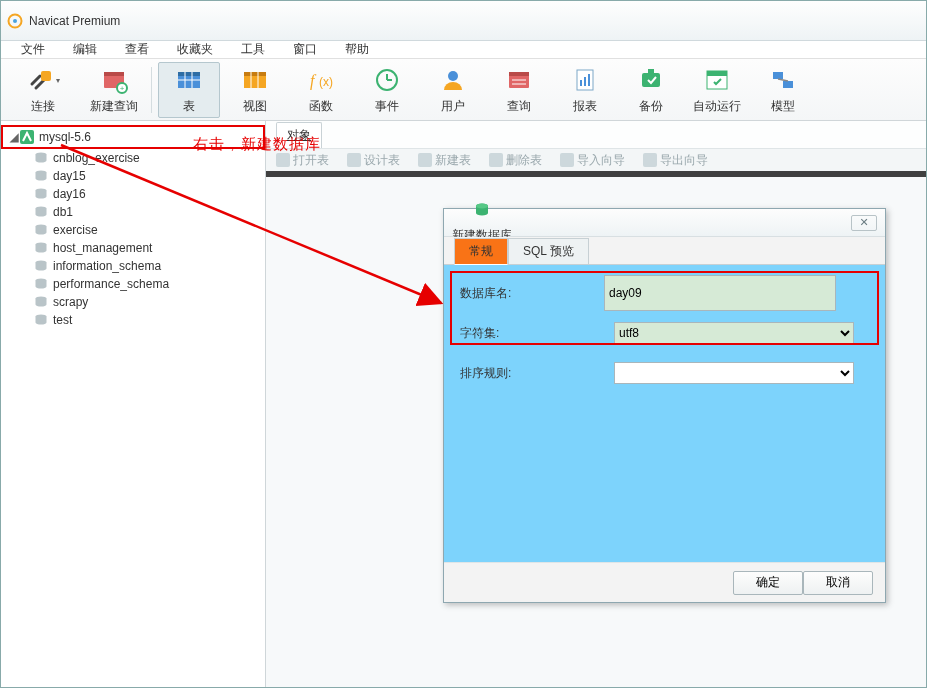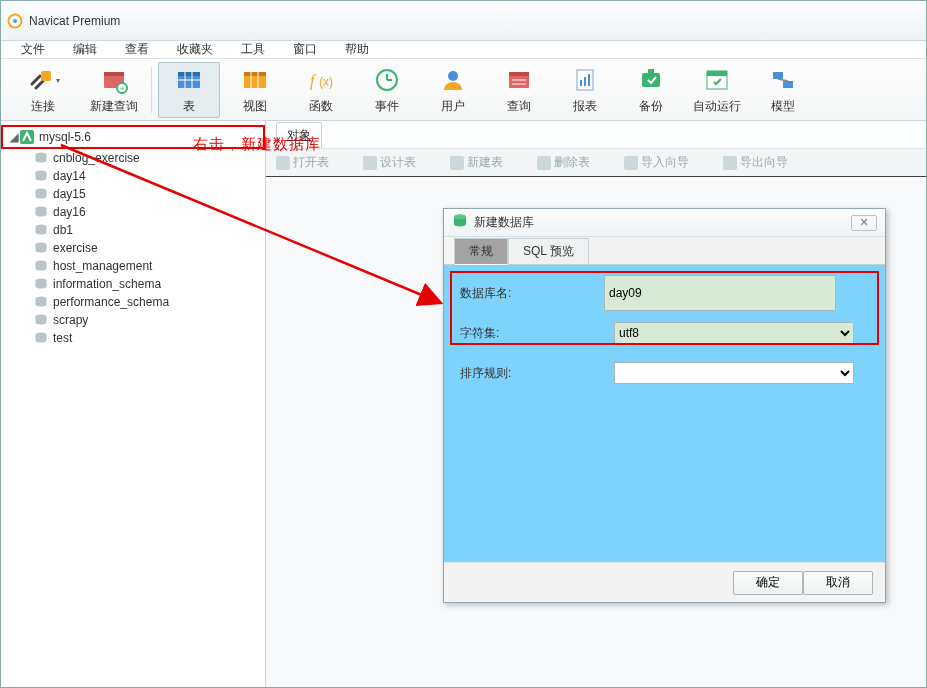--- a/index.html
+++ b/index.html
@@ -147,26 +147,26 @@
     border: 1px solid #c9d2d6;
     border-bottom: none;
     background: #fff;
     border-radius: 2px 2px 0 0;
     font-size: 12px;
     text-decoration: underline;
   }
   .op-bar {
     height: 28px;
     background: #f3f6f7;
-    border-bottom: 1px solid #404040;
+    border-bottom: 6px solid #404040;
     display: flex;
     align-items: center;
     padding-left: 10px;
     color: #9aa8ad;
-    gap: 34px;
+    gap: 18px;
   }
   .op-bar span {
     display: flex;
     align-items: center;
     gap: 3px;
   }
   .op-icon {
     width: 14px;
     height: 14px;
     display: inline-block;
@@ -207,20 +207,21 @@
     border-bottom: 1px solid #d8dfe2;
     display: flex;
     align-items: center;
     padding: 0 8px;
     justify-content: space-between;
   }
   .dialog-title .left {
     display: flex;
     align-items: center;
     gap: 6px;
+    flex-direction: column;
   }
   .dialog-title .close {
     width: 26px;
     height: 16px;
     border: 1px solid #b8c3c7;
     border-radius: 2px;
     display: flex;
     align-items: center;
     justify-content: center;
     color: #6a7c82;
@@ -238,21 +239,21 @@
   .dialog-tab {
     padding: 4px 14px;
     border: 1px solid #c7d0d4;
     background: #eef2f3;
     font-size: 12px;
     cursor: default;
     position: relative;
     top: 1px;
   }
   .dialog-tab.active {
-    background: #a3a3a3;
+    background: #f97316;
     border-bottom: 1px solid #fff;
   }
   .dialog-body {
     flex: 1;
     background: #7dd3fc;
     padding: 14px 12px;
     position: relative;
   }
   .form-row {
     display: flex;
@@ -482,29 +483,20 @@
     </div>
     <div class="tree-items" id="tree-items">
         <div class="tree-item">
           <span class="db-icon">
             <svg width="14" height="14">
               <ellipse cx="7" cy="3.5" rx="5.5" ry="2" fill="#b9c4c8"></ellipse>
               <path d="M1.5 3.5 v6 a5.5 2 0 0 0 11 0 v-6" fill="#b9c4c8"></path>
             </svg>
           </span>
           <span>cnblog_exercise</span>
-        </div>
-        <div class="tree-item">
-          <span class="db-icon">
-            <svg width="14" height="14">
-              <ellipse cx="7" cy="3.5" rx="5.5" ry="2" fill="#b9c4c8"></ellipse>
-              <path d="M1.5 3.5 v6 a5.5 2 0 0 0 11 0 v-6" fill="#b9c4c8"></path>
-            </svg>
-          </span>
-          <span>day14</span>
         </div>
         <div class="tree-item">
           <span class="db-icon">
             <svg width="14" height="14">
               <ellipse cx="7" cy="3.5" rx="5.5" ry="2" fill="#b9c4c8"></ellipse>
               <path d="M1.5 3.5 v6 a5.5 2 0 0 0 11 0 v-6" fill="#b9c4c8"></path>
             </svg>
           </span>
           <span>day15</span>
         </div>

